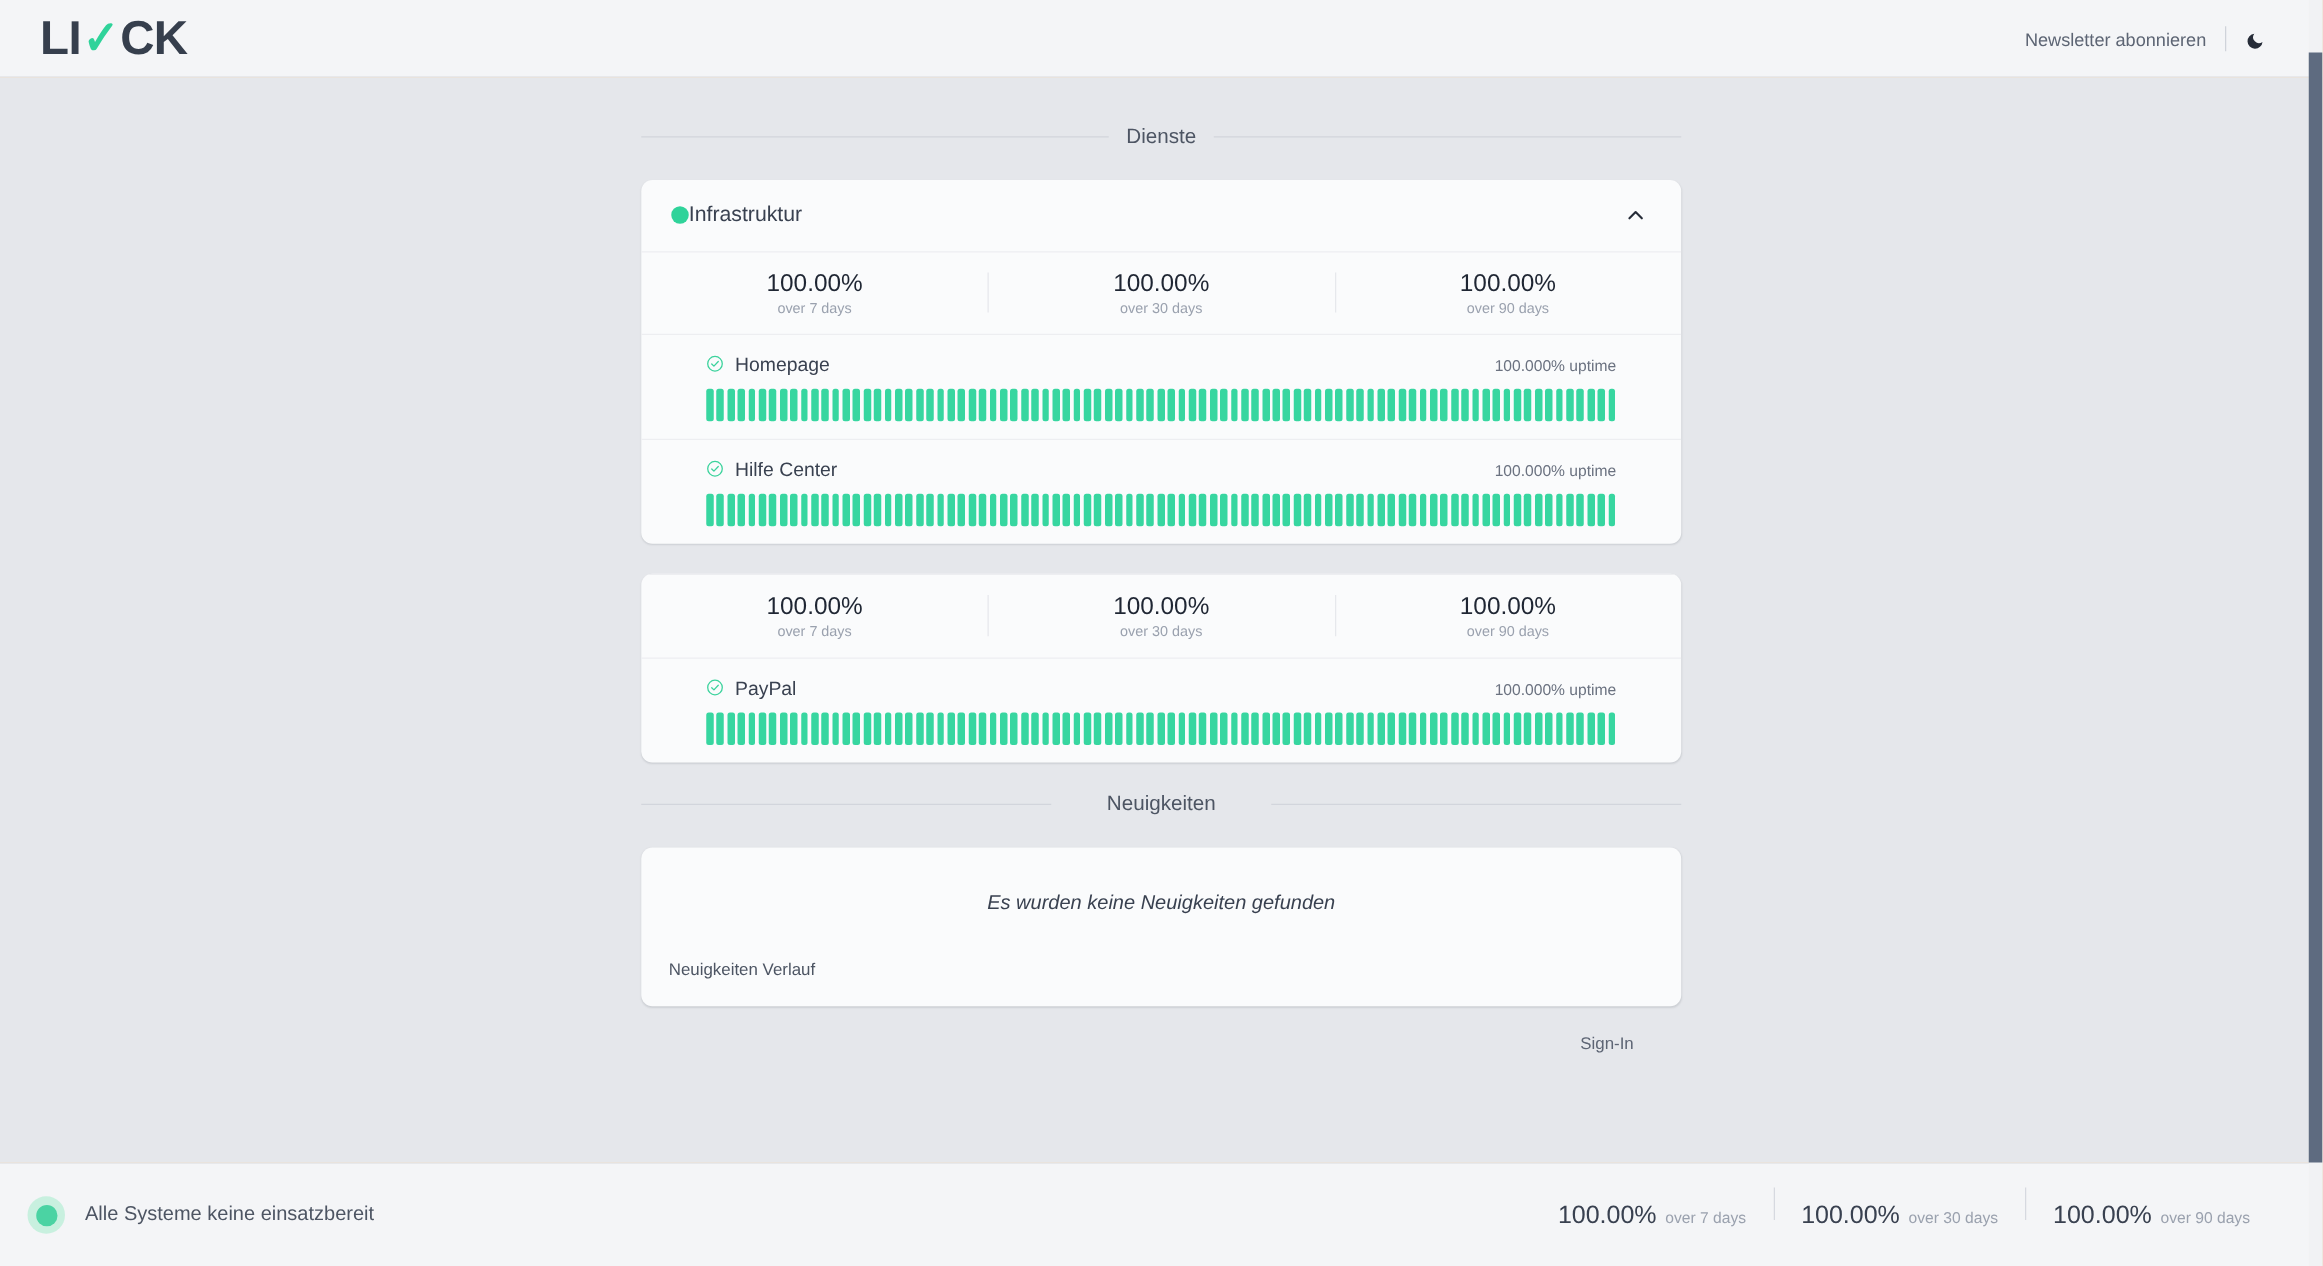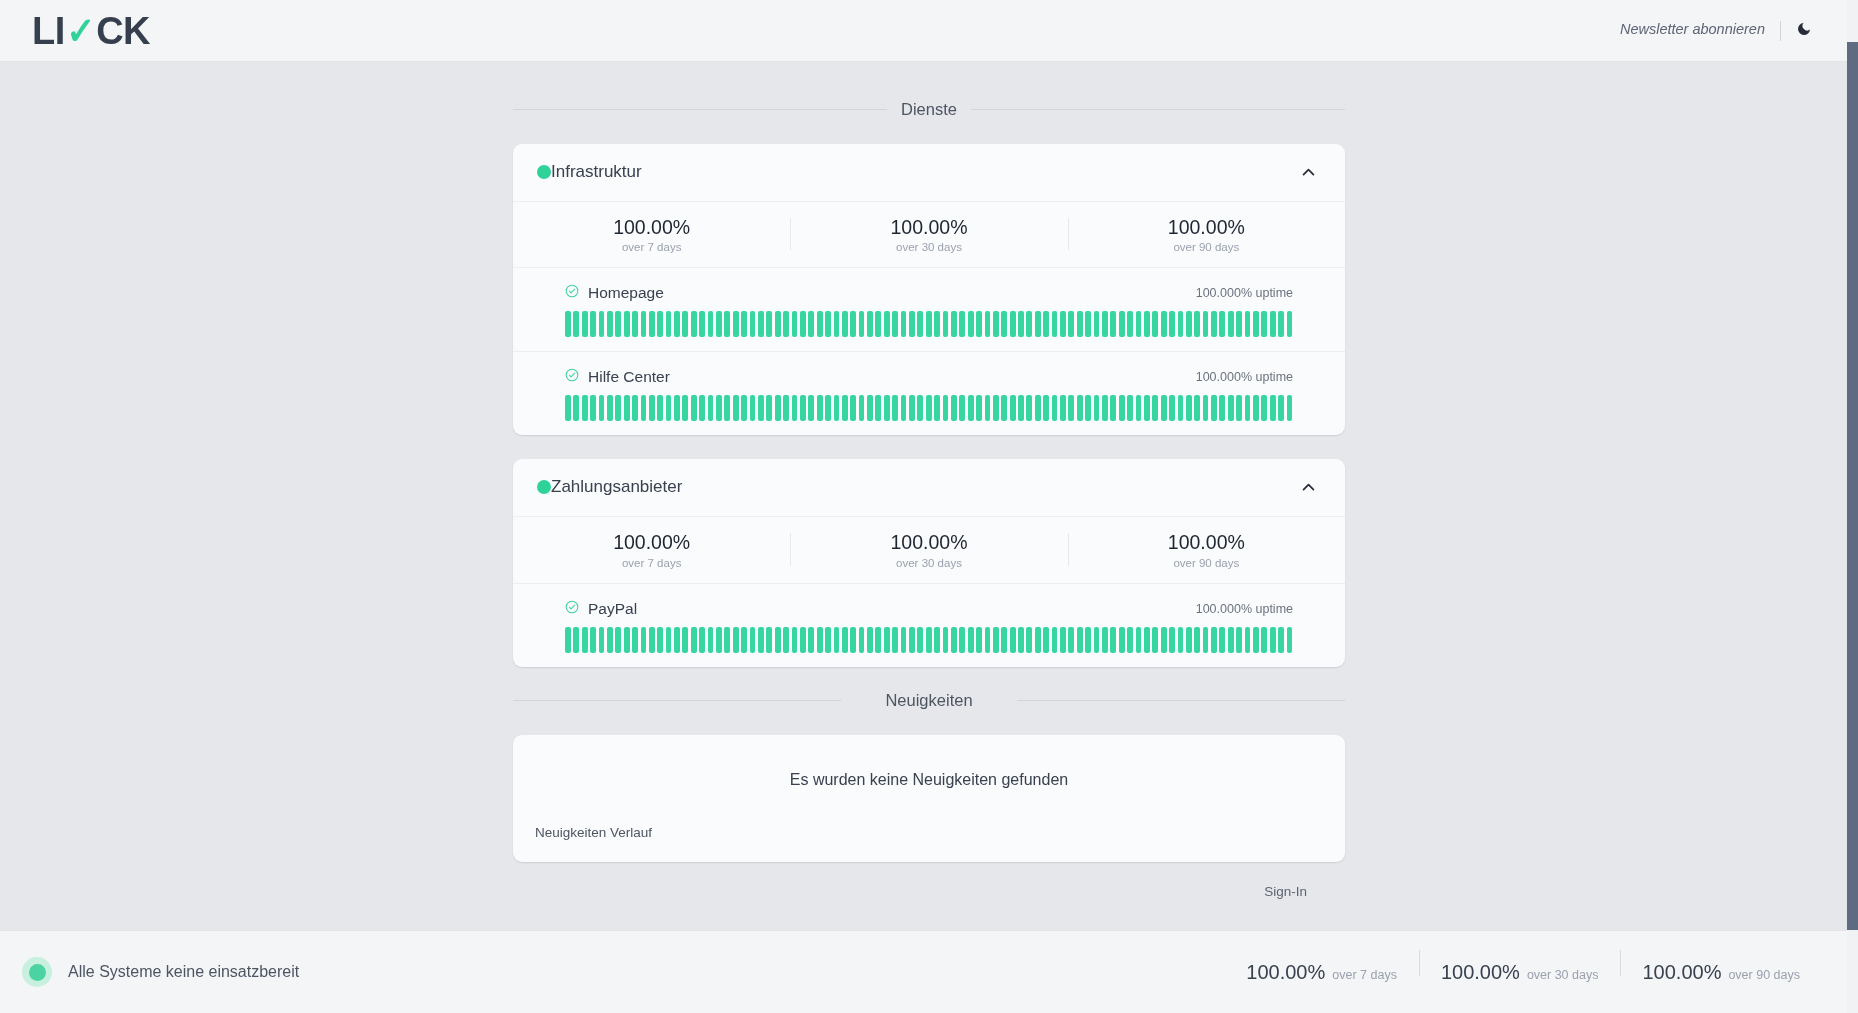--- a/index.html
+++ b/index.html
@@ -51,24 +51,23 @@
   }
   .logo .logo-check {
     color: #2fd39a;
     font-weight: 700;
     display: inline-block;
     transform: scaleX(0.92);
   }
 
   .header-right {
     display: flex;
-    align-items: flex-start;
+    align-items: flex-end;
     gap: 0;
     padding-right: 18px;
-    font-style: italic;
   }
   .newsletter-link {
     font-size: 14.5px;
     color: #5d6574;
     padding-right: 15px;
     cursor: pointer;
     white-space: nowrap;
   }
   .header-divider {
     width: 1px;
@@ -236,20 +235,21 @@
     border-radius: 9px;
     box-shadow: 0 1px 2px rgba(18, 24, 38, 0.07), 0 1px 1px rgba(18,24,38,0.04);
     padding: 30px 22px 22px 22px;
     min-height: 118px;
   }
   .news-empty {
     text-align: center;
     font-size: 16px;
     color: #394150;
     padding: 6px 0 36px 0;
+    font-style: italic;
   }
   .news-history {
     font-size: 13.5px;
     color: #4d5563;
     cursor: pointer;
   }
 
   
   .signin-row {
     display: flex;
@@ -604,31 +604,20 @@
                 <span class="bar"></span>
                 <span class="bar"></span>
                 <span class="bar"></span>
                 <span class="bar"></span>
                 <span class="bar"></span>
                 <span class="bar"></span>
               </div>
             </div>
           </div>
           <div class="group-card">
-            <div class="group-header">
-              <div class="group-header-left">
-                <span class="status-dot"></span>
-                <span class="group-name">Zahlungsanbieter</span>
-              </div>
-              <span class="chevron">
-                <svg width="17" height="17" viewBox="0 0 24 24">
-                  <path d="M5 15l7-7 7 7" fill="none" stroke="#262c38" stroke-width="2.4" stroke-linecap="round" stroke-linejoin="round"></path>
-                </svg>
-              </span>
-            </div>
             <div class="summary-row">
               <div class="summary-cell">
                 <div class="summary-pct">100.00%</div>
                 <div class="summary-sub">over 7 days</div>
               </div>
               <div class="summary-cell">
                 <div class="summary-pct">100.00%</div>
                 <div class="summary-sub">over 30 days</div>
               </div>
               <div class="summary-cell">

